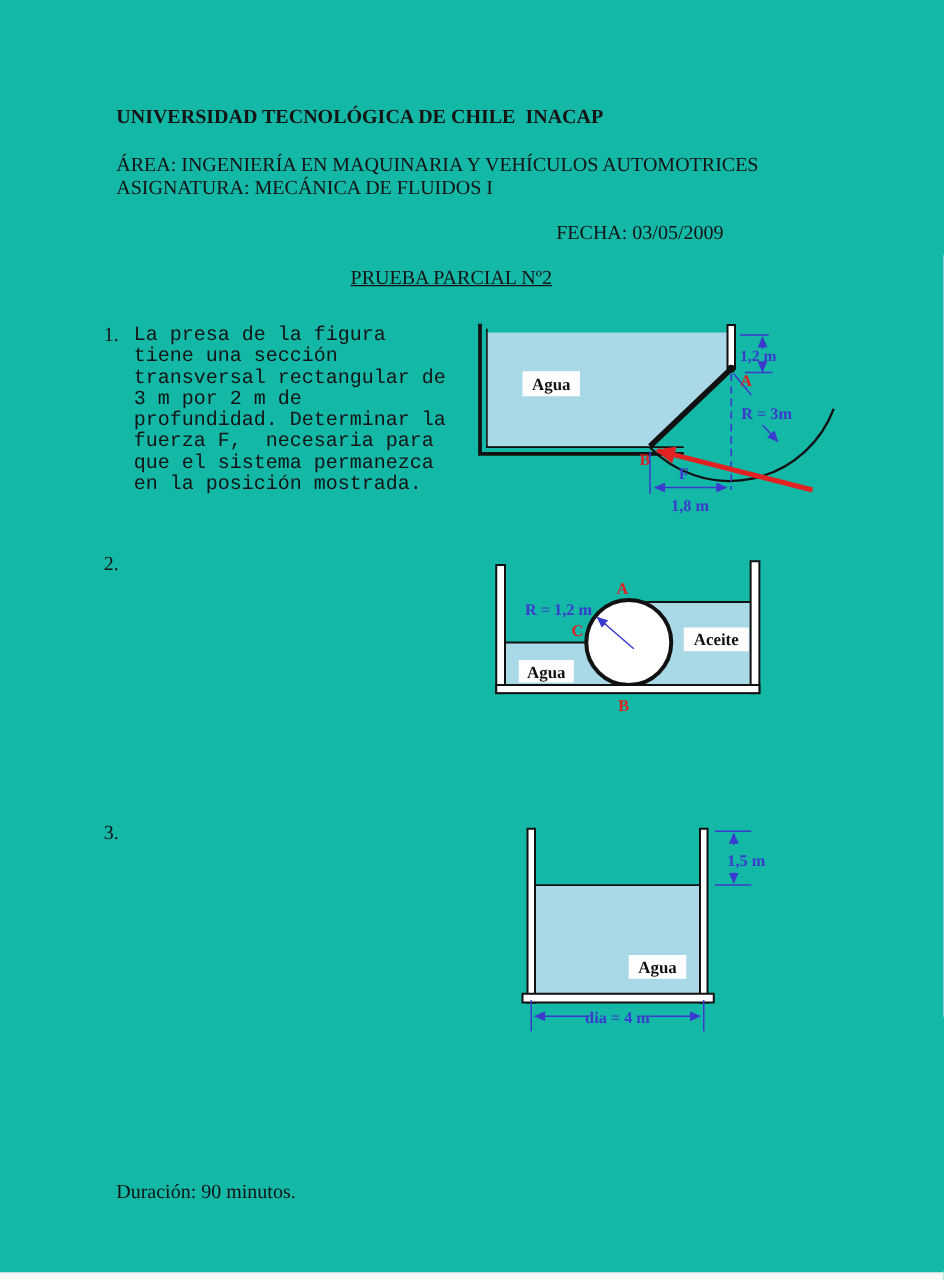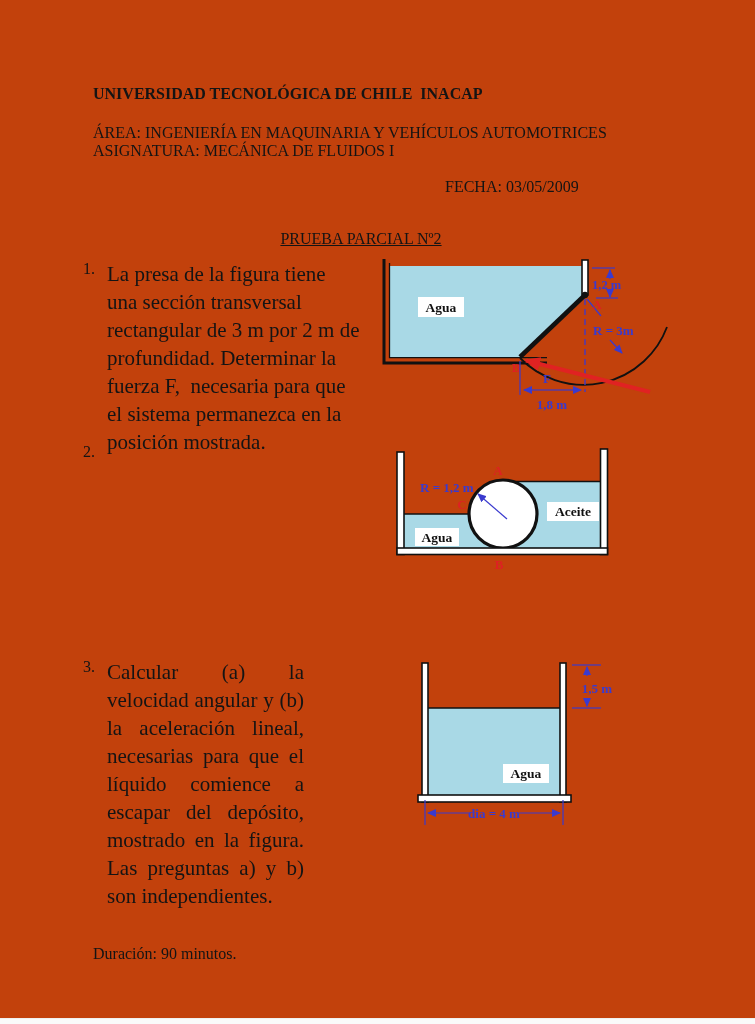--- a/index.html
+++ b/index.html
@@ -1,25 +1,25 @@
 <!DOCTYPE html>
 <html><head>
 <meta charset="utf-8">
 <style>
   html,body { margin:0; padding:0; background:#ffffff; }
   .page {
-    position:relative; width:755px; height:1024px; background:#c2410c;
+    position:relative; width:755px; height:1024px; background:#14b8a6;
     font-family:"Liberation Serif", serif; color:#141414; overflow:hidden;
   }
   .abs { position:absolute; }
   .u-title { left:93px; top:85px; font-size:16px; font-weight:bold; white-space:pre-wrap; }
   .hdr { font-size:16px; left:93px; white-space:pre-wrap; }
-  .test-title { left:0; top:214px; width:722px; text-align:center; font-size:16px; text-decoration:underline;margin-top:16px; }
+  .test-title { left:0; top:214px; width:722px; text-align:center; font-size:16px; text-decoration:underline; }
   .prob-num { font-size:16px; }
-  .prob-text { font-size:21px; line-height:28px; }
+  .prob-text { font-size:16px; line-height:17px;font-family:Liberation Mono, monospace; }
   .pre { white-space:pre-wrap; }
   .just { text-align:justify; }
   svg { position:absolute; overflow:visible; }
   svg text { font-family:"Liberation Serif", serif; }
   .tblue { fill:#3a3ace; font-weight:bold; font-size:13px; }
   .tdim  { fill:#3a3ace; font-weight:bold; font-size:12.5px; }
   .tred  { fill:#dd2222; font-weight:bold; font-size:13px; }
   .tbox  { fill:#111111; font-weight:bold; font-size:13.5px; }
   .edge-strip { left:0; top:1018px; width:755px; height:6px; background:#fafafa; border-top:1px solid #f0f0f0; }
 </style>
@@ -95,21 +95,20 @@
     <text x="103" y="30" class="tred" text-anchor="middle">A</text>
     <text x="67" y="64" class="tred" text-anchor="middle">C</text>
     <text x="104" y="124" class="tred" text-anchor="middle">B</text>
     <rect x="20" y="83" width="44" height="18" fill="#ffffff"></rect>
     <text x="42" y="97" class="tbox" text-anchor="middle">Agua</text>
     <rect x="152" y="57" width="52" height="19" fill="#ffffff"></rect>
     <text x="178" y="71" class="tbox" text-anchor="middle">Aceite</text>
   </svg>
 
   <div class="abs prob-num" style="left:83px; top:658px">3.</div>
-  <div class="abs prob-text just" style="left:107px; top:658px; width:197px">Calcular (a) la velocidad angular y (b) la aceleración lineal, necesarias para que el líquido comience a escapar del depósito, mostrado en la figura. Las preguntas a) y b) son independientes.</div>
 
   <svg style="left:415px; top:648px" width="235" height="188" viewBox="0 0 235 188">
     <defs>
       <marker id="d3-ab" markerUnits="userSpaceOnUse" markerWidth="9" markerHeight="8" refX="8" refY="4" orient="auto">
         <path d="M0,0 L9,4 L0,8 z" fill="#3a3ace"></path>
       </marker>
     </defs>
     <rect x="13" y="60" width="132" height="88" fill="#a9d9e6"></rect>
     <line x1="13" y1="60" x2="145" y2="60" stroke="#111" stroke-width="1.4"></line>
     <rect x="7" y="15" width="6" height="139" fill="#ffffff" stroke="#111" stroke-width="1.6"></rect>

